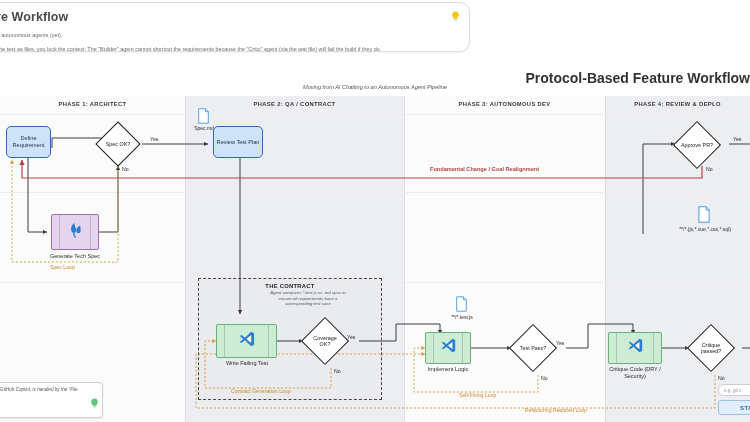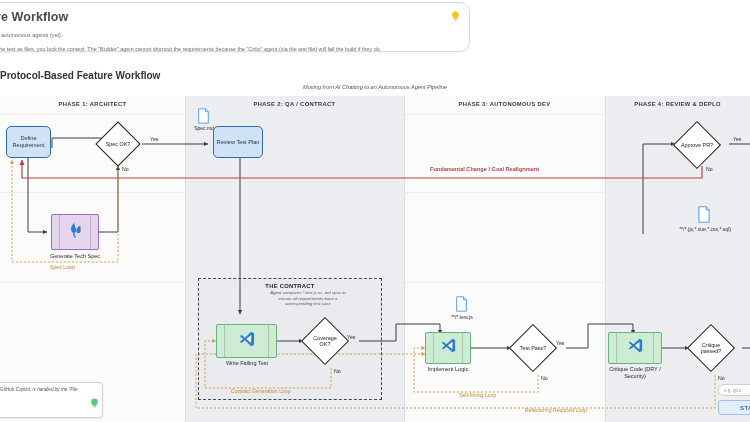--- a/index.html
+++ b/index.html
@@ -23,22 +23,22 @@
   }
   .info-title { font-size: 12.5px; font-weight: bold; color: #4a4a4a; letter-spacing: .1px; }
   .info-line1 { font-size: 5.4px; color: #6d6d6d; margin-top: 8px; }
   .info-line2 { font-size: 5.4px; color: #6d6d6d; margin-top: 8px; }
   .bulb-top {
     position: absolute; right: 9px; top: 8px; font-size: 9px; line-height: 1;
   }
 
   
   .diagram-title {
-    position: absolute; left: 0; top: 70px; width: 750px; text-align: left;
-    font-size: 10px; font-weight: bold; color: #333;
+    position: absolute; left: 0; top: 70px; width: 750px; text-align: right;
+    font-size: 14px; font-weight: bold; color: #333;
   }
   .diagram-sub {
     position: absolute; left: 0; top: 84px; width: 750px; text-align: center;
     font-size: 5.6px; font-style: italic; color: #555;
   }
 
   
   .canvas {
     position: absolute; left: 0; top: 96px; width: 750px; height: 326px;
     background: #fbfbfc; overflow: hidden;

